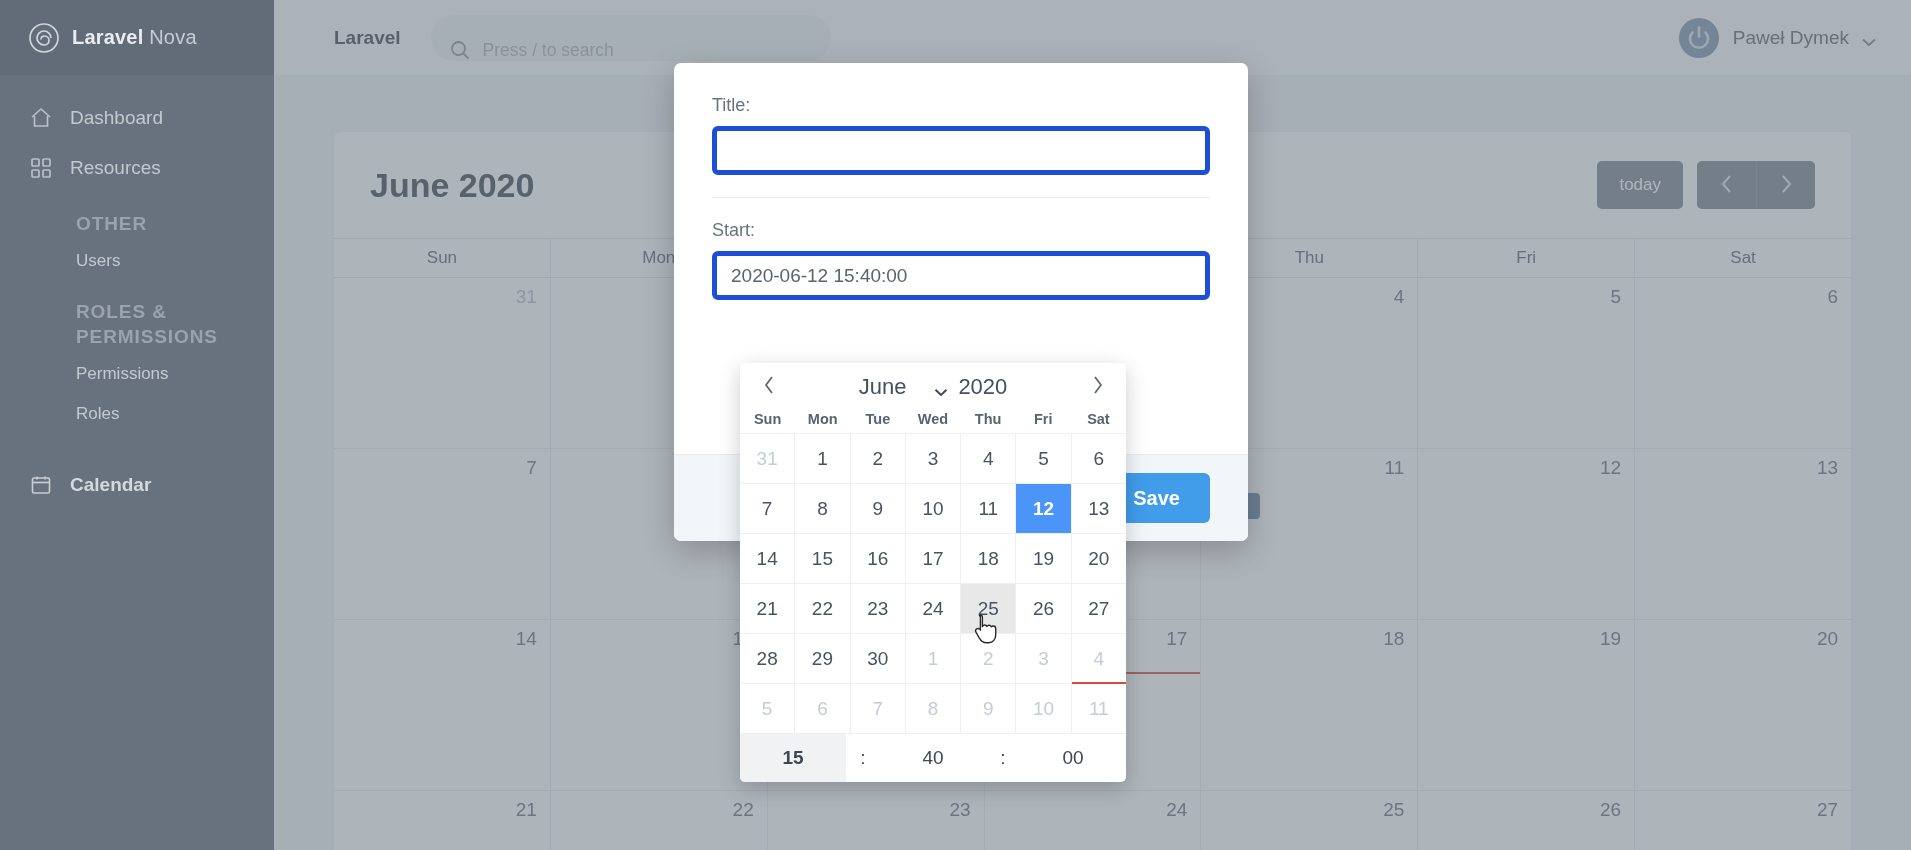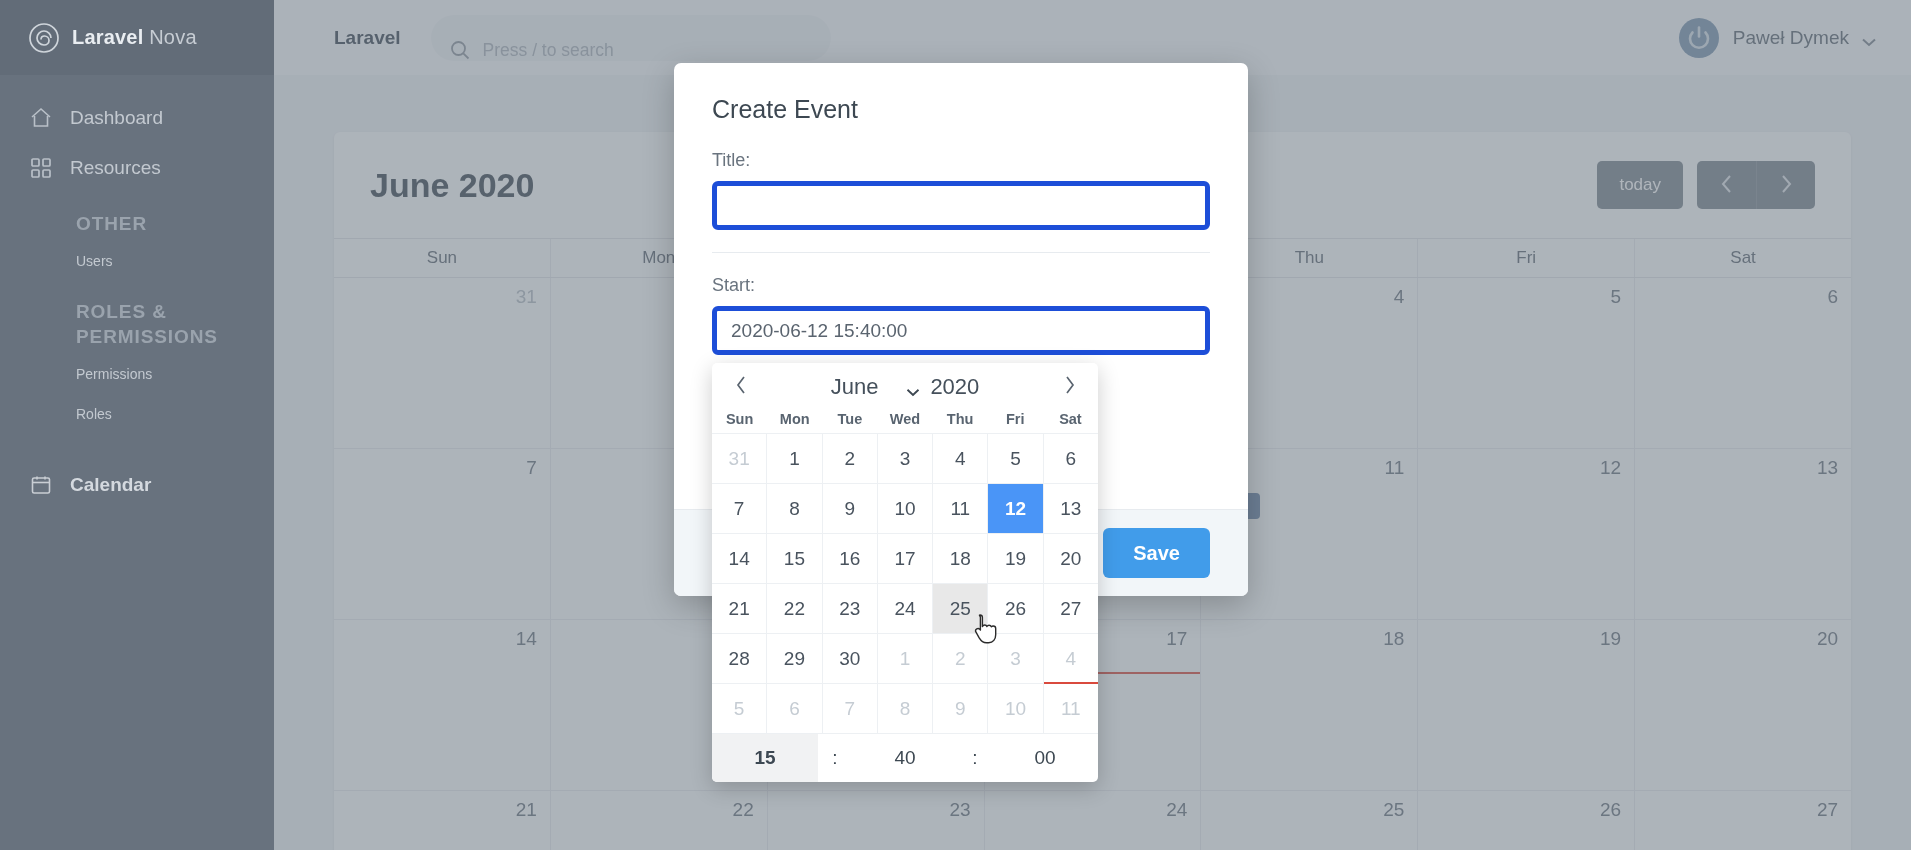--- a/index.html
+++ b/index.html
@@ -36,21 +36,21 @@
     display: flex; align-items: center;
     height: 50px; padding-left: 28px;
     font-size: 19px; color: #c3c9d0;
     cursor: pointer;
   }
   .nav-item .nav-icon { width: 26px; height: 26px; margin-right: 16px; flex: none; display: flex; align-items: center; justify-content: center; }
   .nav-item.bold .nav-label { font-weight: 700; color: #d4d9df; }
   .nav-sub {
     display: block; padding-left: 76px;
     height: 40px; line-height: 40px;
-    font-size: 14px; color: #c3c9d0; cursor: pointer;
+    font-size: 17px; color: #c3c9d0; cursor: pointer;
   }
   .nav-heading {
     padding-left: 76px; margin-top: 18px; margin-bottom: 4px;
     font-size: 19px; font-weight: 700; letter-spacing: .9px;
     color: #9aa3ad; text-transform: uppercase; line-height: 1.35;
     max-width: 190px;
   }
 
   
   #main { position: absolute; left: 274px; top: 0; width: 1637px; height: 850px; background: #eef1f4; }
@@ -162,21 +162,21 @@
   }
   .btn-save {
     background: #419cea; color: #fff; border: none;
     border-radius: 6px; height: 50px; padding: 0 30px;
     font-size: 20px; font-weight: 700; cursor: pointer;
     font-family: "Liberation Sans", sans-serif;
   }
 
   
   #datepicker {
-    position: absolute; left: 712px; top: 363px;
+    position: absolute; left: 740px; top: 363px;
     width: 386px; background: #fff;
     border-radius: 5px; z-index: 70;
     box-shadow: 0 6px 22px rgba(0,0,0,.20);
     overflow: hidden;
   }
   #dp-head {
     display: flex; align-items: center;
     height: 48px; padding: 0 16px;
   }
   .dp-arrow { width: 26px; height: 26px; display: flex; align-items: center; justify-content: center; cursor: pointer; flex: none; }
@@ -442,21 +442,20 @@
             </div>
         </div>
       </div>
     </div>
 
     <div id="overlay"></div>
   </div>
 
   <div id="modal">
     <div id="modal-body">
-      <div id="modal-title">Create Event</div>
 
       <div class="field-block">
         <div class="field-label">Title:</div>
         <input class="field-input" type="text" value="" style="">
       </div>
 
       <div class="divider"></div>
 
       <div class="field-block">
         <div class="field-label">Start:</div>

